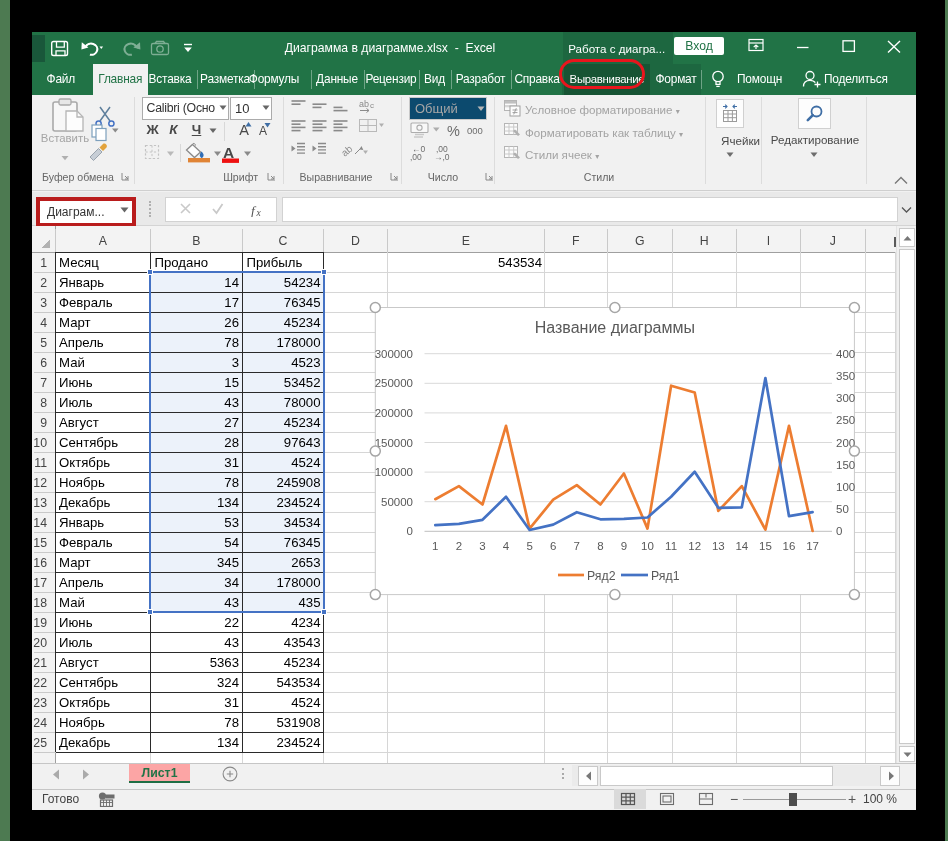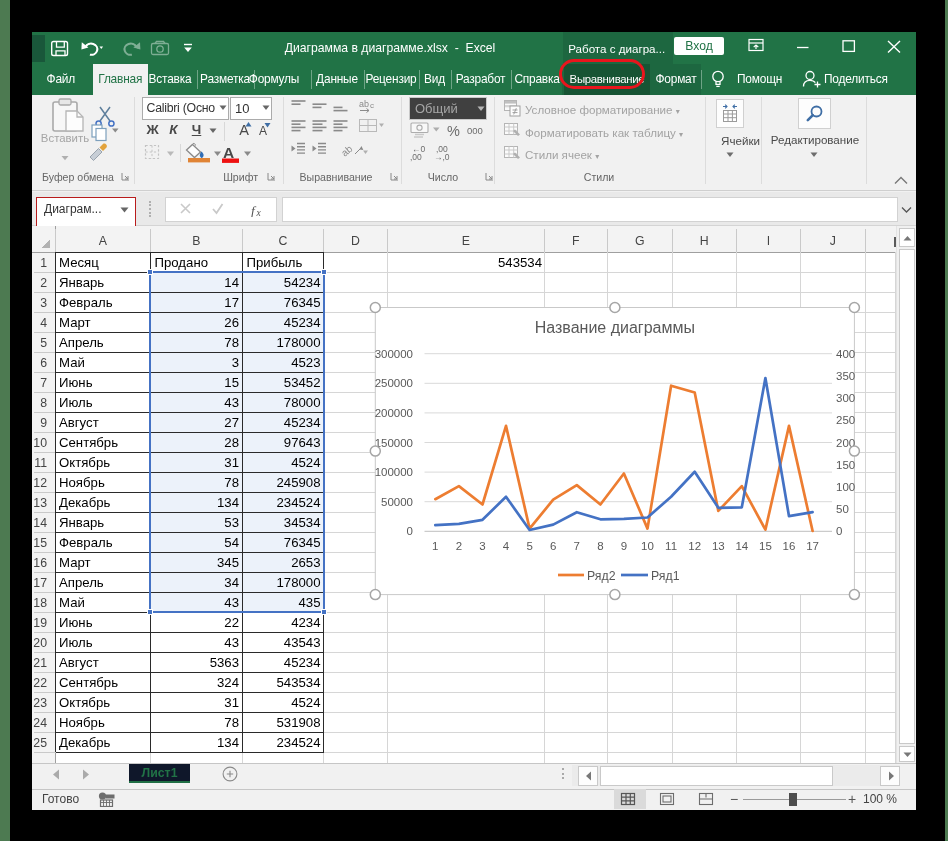--- a/index.html
+++ b/index.html
@@ -238,21 +238,21 @@
 <svg class="a" style="left:312px;top:142px" width="15" height="13" viewBox="0 0 15 13">
 <path d="M6 1.5 h8 M6 4.7 h8 M6 7.9 h8 M6 11.1 h8" stroke="#8a8a8a" stroke-width="1.4"></path>
 <path d="M0.5 3.4 l4 3 -4 3 z" fill="#8a8a8a"></path>
   </svg>
 <svg class="a" style="left:342px;top:141px" width="26" height="16" viewBox="0 0 26 16">
 <text x="1" y="13" font-size="10" fill="#8a8a8a" font-family="Liberation Sans" transform="rotate(-40 6 12)">ab</text>
 <path d="M13 13 l6 -6" stroke="#8a8a8a"></path>
     <path d="M19.5 5 l1.8 4 -4 -0.5 z" fill="#8a8a8a"></path>
 <path d="M21 9.5 l5 0 -2.5 3.4 z" fill="#b0b0b0"></path>
 </svg>
-<div class="a" style="left:409px;top:97px;width:78px;height:23px;background:#404040;border:1px solid #c9c9c9;font-size:13px;color:#a6a6a6;line-height:21px;padding-left:5px">Общий</div>
+<div class="a" style="left:409px;top:97px;width:78px;height:23px;background:#0c4a6e;border:1px solid #c9c9c9;font-size:13px;color:#a6a6a6;line-height:21px;padding-left:5px">Общий</div>
 <svg class="a" style="left:477px;top:106px" width="8" height="6">
     <path d="M0.5 0.5 l7 0 -3.5 4.5 z" fill="#b5b5b5"></path>
   </svg>
 <svg class="a" style="left:409px;top:122px" width="84" height="16" viewBox="0 0 84 16">
  <g fill="none" stroke="#adadad" stroke-width="1.1">
   <rect x="2" y="1" width="17" height="9.5" rx="1" fill="#f8f8f8"></rect>
   <circle cx="10.5" cy="5.7" r="2.6"></circle>
  </g>
  <g fill="none" stroke="#c9c9c9" stroke-width="1.3">
   <path d="M6 12.5 h9 M5 15 h9"></path>
@@ -308,21 +308,21 @@
 </svg>
 <div class="a" style="left:770px;top:133px;width:90px;height:13px;color:#4a4a4a;font-size:11.6px;text-align:center;white-space:nowrap">Редактирование</div>
 <svg class="a" style="left:810px;top:152px" width="8" height="6">
     <path d="M0.5 0.5 l7 0 -3.5 4.5 z" fill="#6d6d6d"></path>
   </svg>
 <svg class="a" style="left:894px;top:176px" width="14" height="9" viewBox="0 0 14 9">
     <path d="M1 7.5 l6 -6 6 6" fill="none" stroke="#777" stroke-width="1.4"></path>
   </svg>
 
 <div class="a" style="left:32px;top:192px;width:884px;height:34px;background:#e9e9e9;border-bottom:1px solid #d4d4d4"></div>
-<div class="a" style="left:36px;top:197px;width:100px;height:30px;background:#fff;border:1px solid #b91c1c;font-size:12px;color:#333;line-height:23px;padding-left:7px">Диаграм...</div>
+<div class="a" style="left:36px;top:197px;width:100px;height:30px;background:#fff;border:4px solid #b91c1c;font-size:12px;color:#333;line-height:23px;padding-left:7px">Диаграм...</div>
 <svg class="a" style="left:120px;top:207px" width="9" height="7">
     <path d="M0.5 0.5 l8 0 -4 5 z" fill="#666"></path>
   </svg>
 <div class="a" style="left:149px;top:201px;width:2px;height:16px;border-left:2px dotted #b0b0b0"></div>
 <div class="a" style="left:165px;top:197px;width:112px;height:25px;background:#fff;border:1px solid #d2d2d2"></div>
 <svg class="a" style="left:180px;top:203px" width="90" height="14" viewBox="0 0 90 14">
  <path d="M1 1 l9 9 m0 -9 l-9 9" stroke="#c9c9c9" stroke-width="1.6" fill="none"></path>
  <path d="M33 6 l3.5 4 6 -9" stroke="#c9c9c9" stroke-width="1.8" fill="none"></path>
  <text x="71" y="12" font-size="13.5" font-style="italic" fill="#555" font-family="Liberation Serif">f</text>
  <text x="76.5" y="13" font-size="9.5" font-style="italic" fill="#555" font-family="Liberation Serif">x</text>
@@ -627,21 +627,21 @@
 <div class="a" style="left:899px;top:746px;width:16px;height:16px;background:#fff;border:1px solid #c9c9c9"></div>
 <svg class="a" style="left:903px;top:752px" width="9" height="6">
     <path d="M0.5 0.5 l4 4.5 4 -4.5 z" fill="#777"></path>
   </svg>
 
 <div class="a" style="left:32px;top:763px;width:884px;height:26px;background:#f1f1f1;border-top:1px solid #c6c6c6"></div>
 <svg class="a" style="left:52px;top:768.5px" width="45" height="11">
     <path d="M7 0.5 l-6 5 6 5 z" fill="#aaaaaa"></path>
     <path d="M31 0.5 l6 5 -6 5 z" fill="#aaaaaa"></path>
   </svg>
-<div class="a" style="left:128.8px;top:764px;width:61.5px;height:19px;background:#0f172a;border-bottom:2.5px solid #1f6e44;color:#217346;font-weight:bold;font-size:12.3px;text-align:center;line-height:19px">Лист1</div>
+<div class="a" style="left:128.8px;top:764px;width:61.5px;height:19px;background:#fca5a5;border-bottom:2.5px solid #1f6e44;color:#217346;font-weight:bold;font-size:12.3px;text-align:center;line-height:19px">Лист1</div>
 <svg class="a" style="left:222px;top:765.5px" width="16" height="16" viewBox="0 0 16 16">
 <circle cx="8" cy="8" r="6.9" fill="none" stroke="#8a8a8a" stroke-width="1.1"></circle>
 <path d="M8 4.8 v6.4 M4.8 8 h6.4" stroke="#8a8a8a" stroke-width="1.1"></path>
 </svg>
 <div class="a" style="left:562px;top:768px;width:2px;height:11px;border-left:2px dotted #a9a9a9"></div>
 <div class="a" style="left:572px;top:765px;width:328px;height:21px;background:#ebebeb"></div>
 <div class="a" style="left:578px;top:765.5px;width:20px;height:20px;background:#fdfdfd;border:1px solid #c9c9c9"></div>
 <svg class="a" style="left:585px;top:770.5px" width="7" height="10">
     <path d="M6 0.5 l-5 4.5 5 4.5 z" fill="#777"></path>
   </svg>

